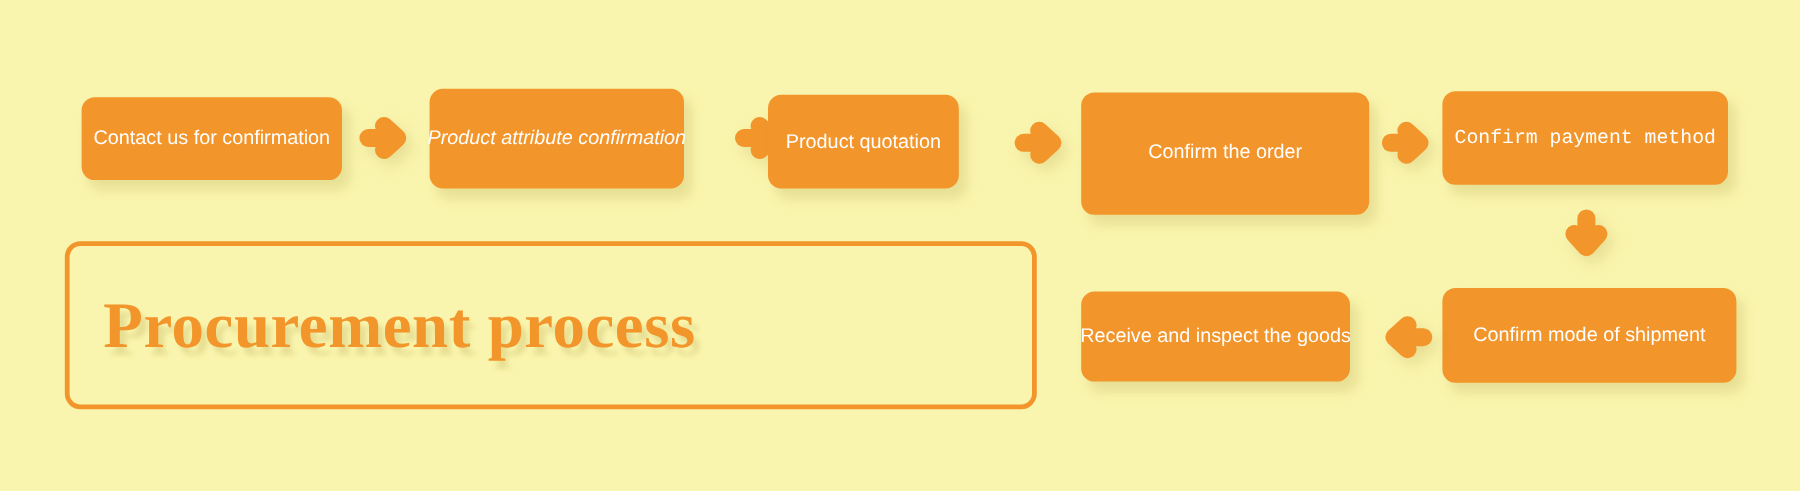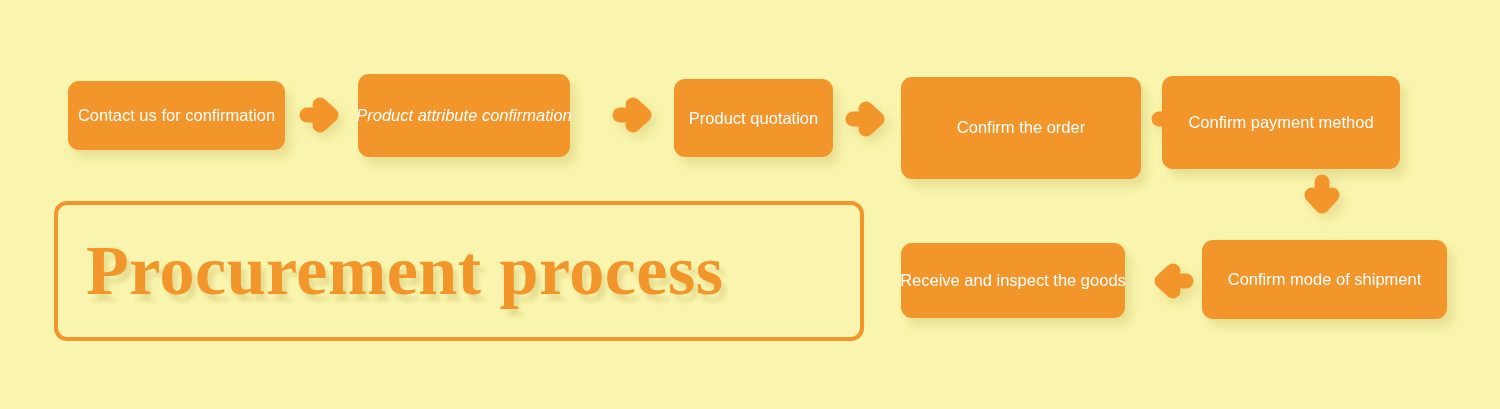--- a/index.html
+++ b/index.html
@@ -85,21 +85,21 @@
     border: 4px solid #f2952b;
     border-radius: 13px;
     box-sizing: border-box;
   }
   #title-text {
     position: absolute;
     left: 28px;
     top: 16px;
     font-family: "Liberation Serif", serif;
     font-weight: bold;
-    font-size: 70px;
+    font-size: 54px;
     line-height: 100px;
     color: #f2952b;
     letter-spacing: 0.5px;
     text-shadow: 5px 7px 4px rgba(190, 175, 90, 0.32);
     white-space: nowrap;
   }
 </style>
 </head>
 <body style="background: rgb(250, 245, 174);">
 
@@ -120,21 +120,21 @@
     <span class="step-label">Product attribute confirmation</span>
   </div>
 
   <div class="arrow arrow-shadow" style="left:612px; top:94px;">
     <svg viewBox="0 0 42 42">
       <path class="shaft" d="M8 21 H28"></path>
       <path class="head" d="M21 11 L32 21 L21 31"></path>
     </svg>
   </div>
 
-  <div class="step" style="left:674px; top:79px; width:159px; height:78px;">
+  <div class="step" style="left:640px; top:79px; width:159px; height:78px;">
     <span class="step-label">Product quotation</span>
   </div>
 
   <div class="arrow arrow-shadow" style="left:845px; top:98px;">
     <svg viewBox="0 0 42 42">
       <path class="shaft" d="M8 21 H28"></path>
       <path class="head" d="M21 11 L32 21 L21 31"></path>
     </svg>
   </div>
 
@@ -144,21 +144,21 @@
     </span>
   </div>
 
   <div class="arrow arrow-shadow" style="left:1151px; top:98px;">
     <svg viewBox="0 0 42 42">
       <path class="shaft" d="M8 21 H28"></path>
       <path class="head" d="M21 11 L32 21 L21 31"></path>
     </svg>
   </div>
 
-  <div class="step" style="left:1162px; top:76px; width:238px; height:93px;">
+  <div class="step" style="left:1202px; top:76px; width:238px; height:78px;font-family:Liberation Mono, monospace;">
     <span class="step-label">Confirm payment method</span>
   </div>
 
   <div class="arrow arrow-shadow" style="left:1301px; top:174px;">
     <svg viewBox="0 0 42 42">
       <path class="shaft" d="M21 8 V28"></path>
       <path class="head" d="M11 21 L21 32 L31 21"></path>
     </svg>
   </div>
 

